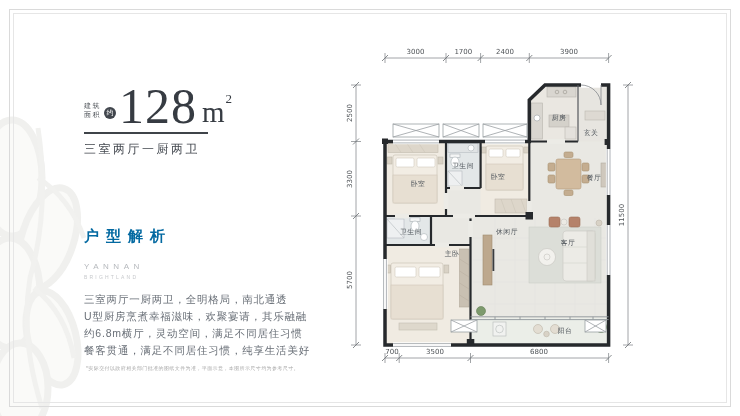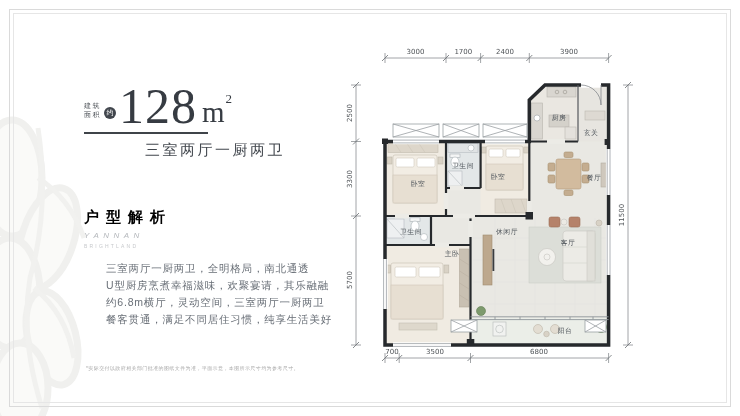--- a/index.html
+++ b/index.html
@@ -13,25 +13,25 @@
   .left-panel{position:absolute;left:84px;top:86px;width:262px;}
   .area-row{display:flex;align-items:flex-end;}
   .area-label{font-size:7px;color:#4a4f55;line-height:8.5px;letter-spacing:1.5px;padding-bottom:8px;}
   .approx-circle{width:12px;height:12px;border-radius:50%;background:#41464d;color:#fff;font-size:7px;
                  line-height:12px;text-align:center;margin:0 3px 8px 3px;}
   .area-value{font-family:"Liberation Serif",serif;font-size:50px;line-height:0.82;color:#363b42;letter-spacing:1px;}
   .area-unit{font-family:"Liberation Serif",serif;font-size:29px;color:#363b42;line-height:1;margin-left:5px;}
   .area-sup{font-family:"Liberation Serif",serif;font-size:13px;color:#363b42;line-height:1;
             position:relative;top:-22px;left:1px;}
   .underline{width:124px;height:1.5px;background:#3f4449;margin-top:5px;}
-  .layout-type{margin-top:7px;font-size:15px;letter-spacing:2.5px;color:#42474e;text-align:center;}
-  .analysis-title{margin-top:48px;font-size:15px;font-weight:600;letter-spacing:7px;color:#000000;}
-  .brand{margin-top:4px;font-size:8px;letter-spacing:4.5px;color:#b6b9bd;font-style:italic;}
+  .layout-type{margin-top:7px;font-size:12px;letter-spacing:2.5px;color:#42474e;}
+  .analysis-title{margin-top:69px;font-size:15px;font-weight:600;letter-spacing:7px;color:#0369a1;}
+  .brand{margin-top:16px;font-size:8px;letter-spacing:4.5px;color:#b6b9bd;}
   .brand-sub{margin-top:3px;font-size:5px;letter-spacing:2.2px;color:#c7c9cc;}
-  .para{margin-top:11px;font-size:10.5px;line-height:17px;letter-spacing:0.8px;color:#696f77;white-space:nowrap;margin-left:22px;}
+  .para{margin-top:11px;font-size:10.5px;line-height:17px;letter-spacing:0.8px;color:#696f77;white-space:nowrap;}
   .disclaimer{position:absolute;left:86px;top:365px;font-size:5px;color:#a8a8a8;letter-spacing:0.4px;}
 
   .plan-wrap{position:absolute;left:335px;top:23px;}
   svg text.dim{font-family:"DejaVu Sans",sans-serif;font-size:7px;fill:#4f5357;}
   svg text.room{font-family:"DejaVu Sans",sans-serif;font-size:6.8px;fill:#4e545a;letter-spacing:0.5px;}
 </style>
 </head>
 <body>
 
 <div class="stage">
@@ -68,21 +68,21 @@
     <div class="underline"></div>
     <div class="layout-type">三室两厅一厨两卫</div>
 
     <div class="analysis-title">户型解析</div>
     <div class="brand">YANNAN</div>
     <div class="brand-sub">BRIGHTLAND</div>
 
     <div class="para">
       <div>三室两厅一厨两卫，全明格局，南北通透</div>
       <div>U型厨房烹煮幸福滋味，欢聚宴请，其乐融融</div>
-      <div>约6.8m横厅，灵动空间，三室两厅一厨两卫</div>
+      <div>约6.8m横厅，灵动空间，满足不同居住习惯</div>
       <div>餐客贯通，满足不同居住习惯，纯享生活美好</div>
     </div>
   </div>
 
   <div class="disclaimer">*实际交付以政府相关部门批准的图纸文件为准，平面示意，本图所示尺寸均为参考尺寸。</div>
 
   <div class="plan-wrap">
   <svg width="330" height="352" viewBox="0 0 330 352">
 
     <g stroke="#8a8e92" stroke-width="0.8" fill="none">

